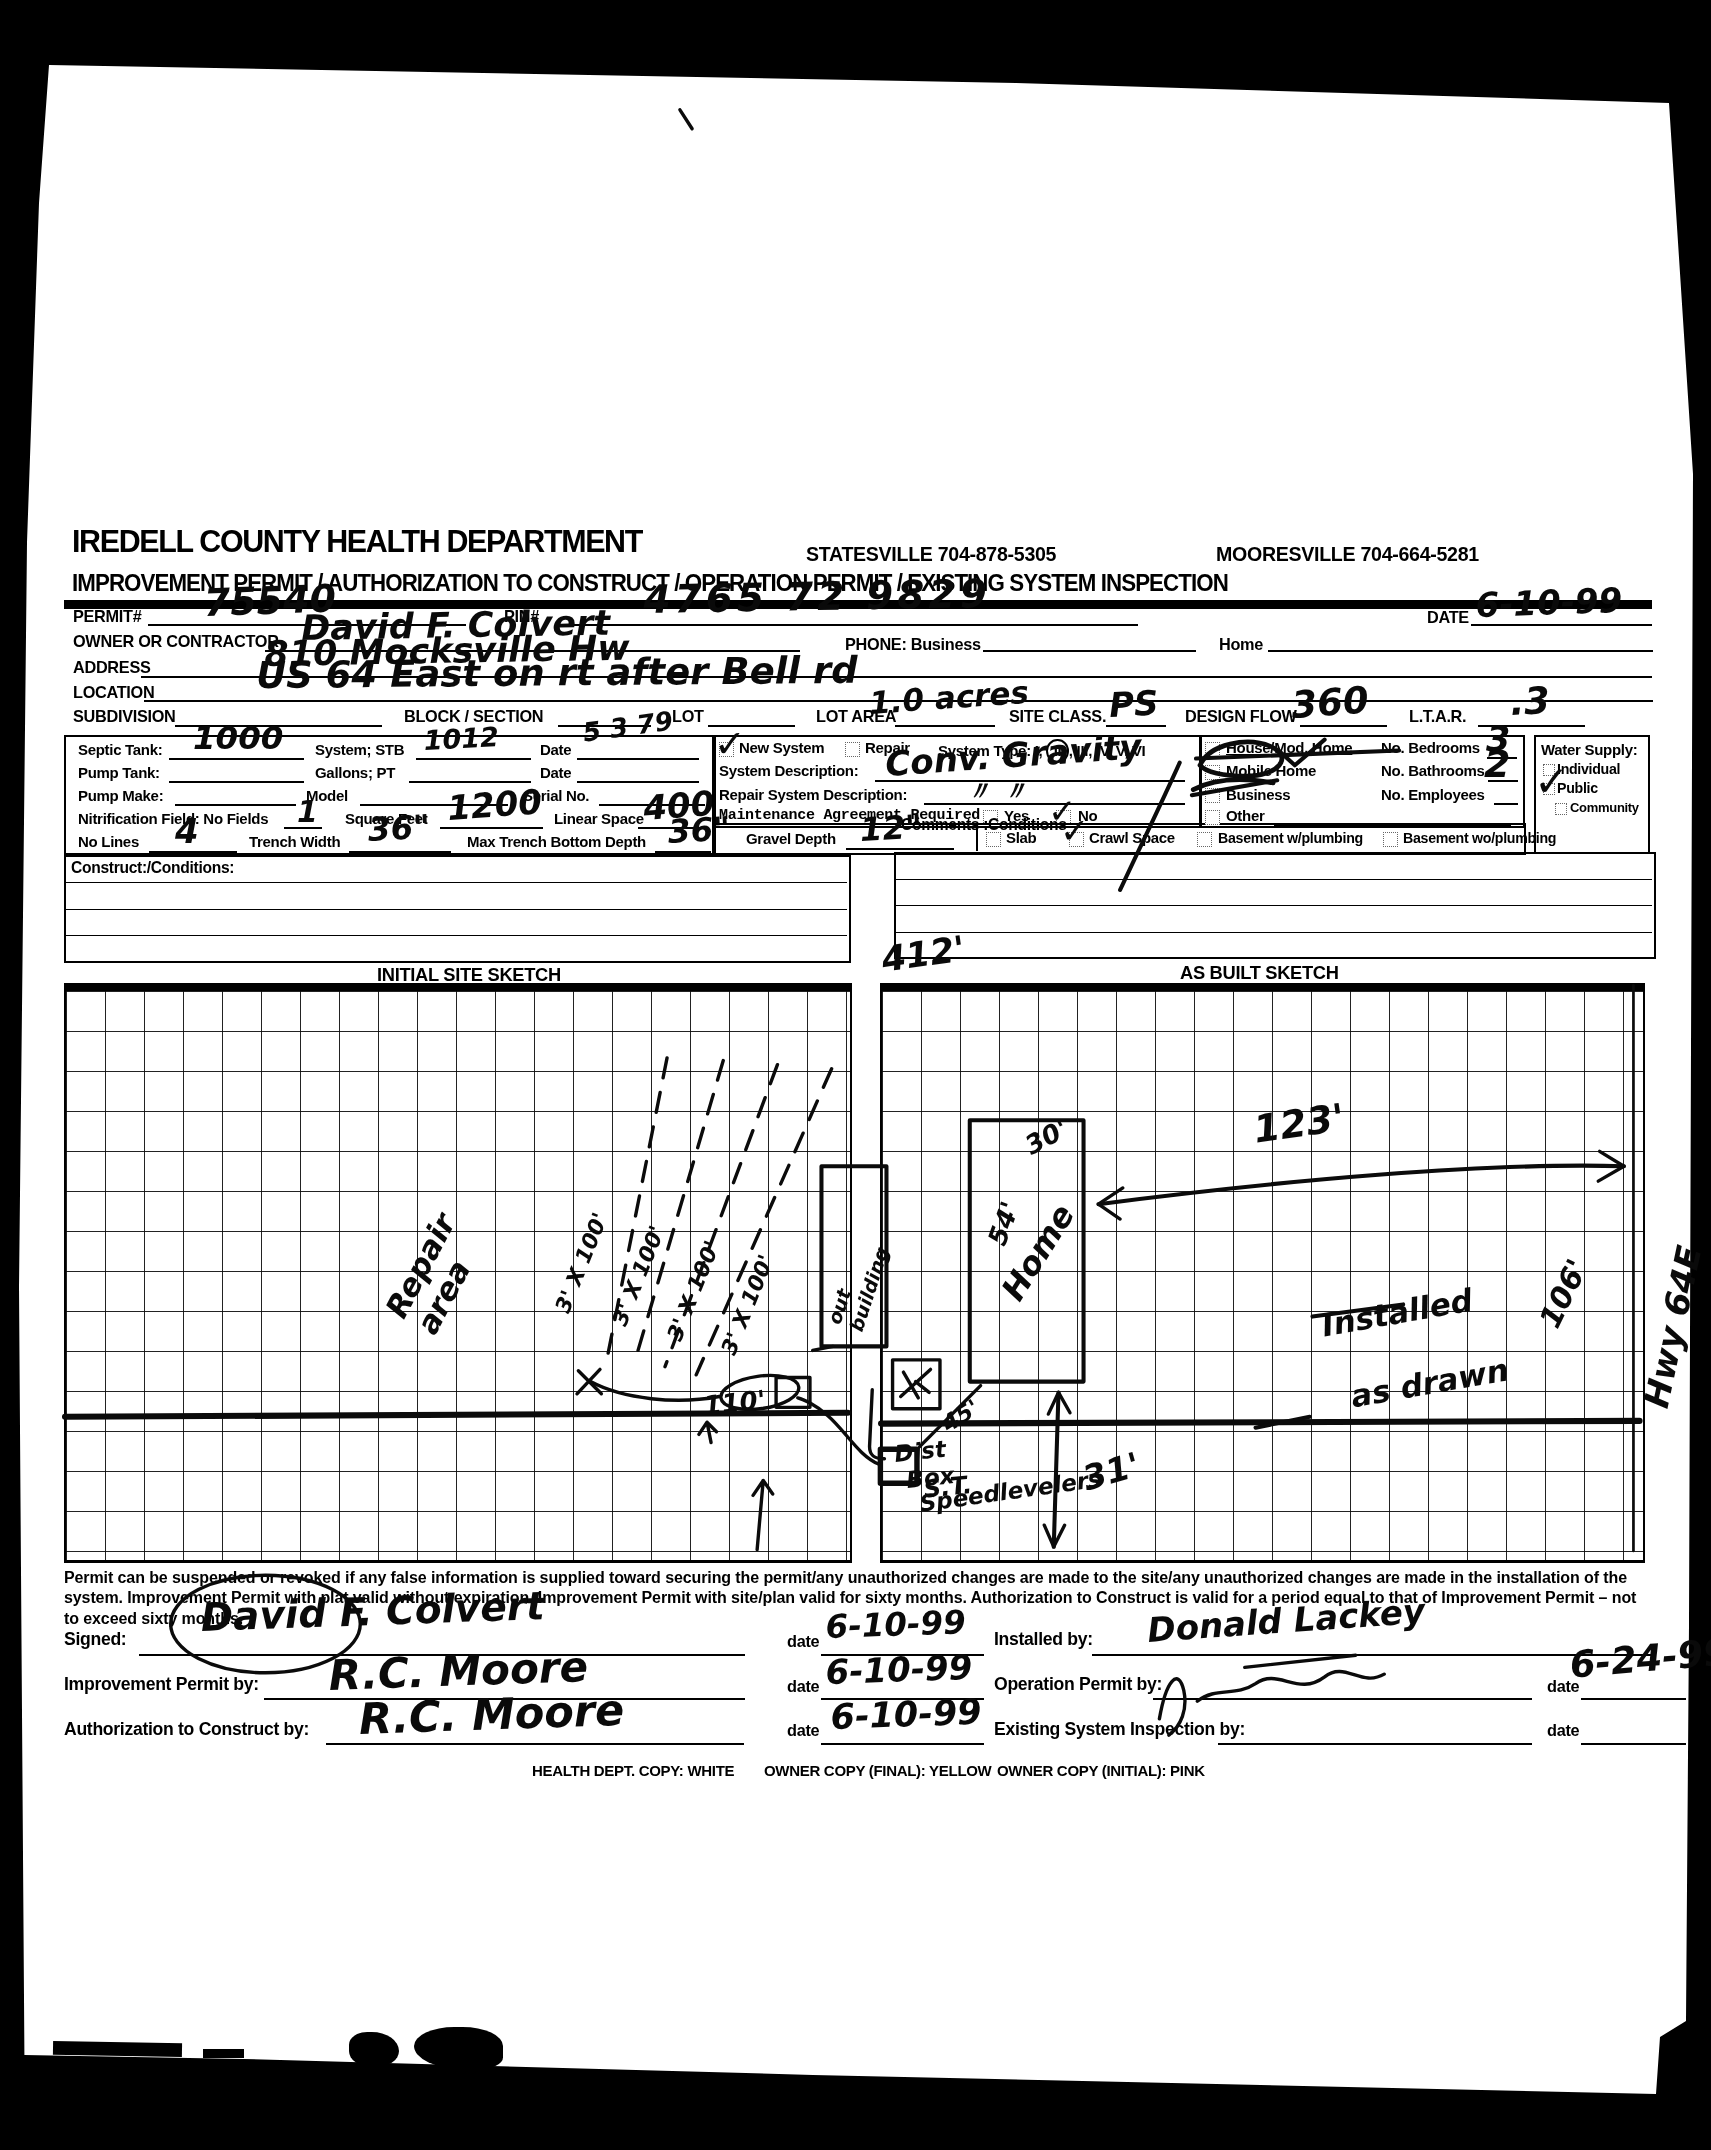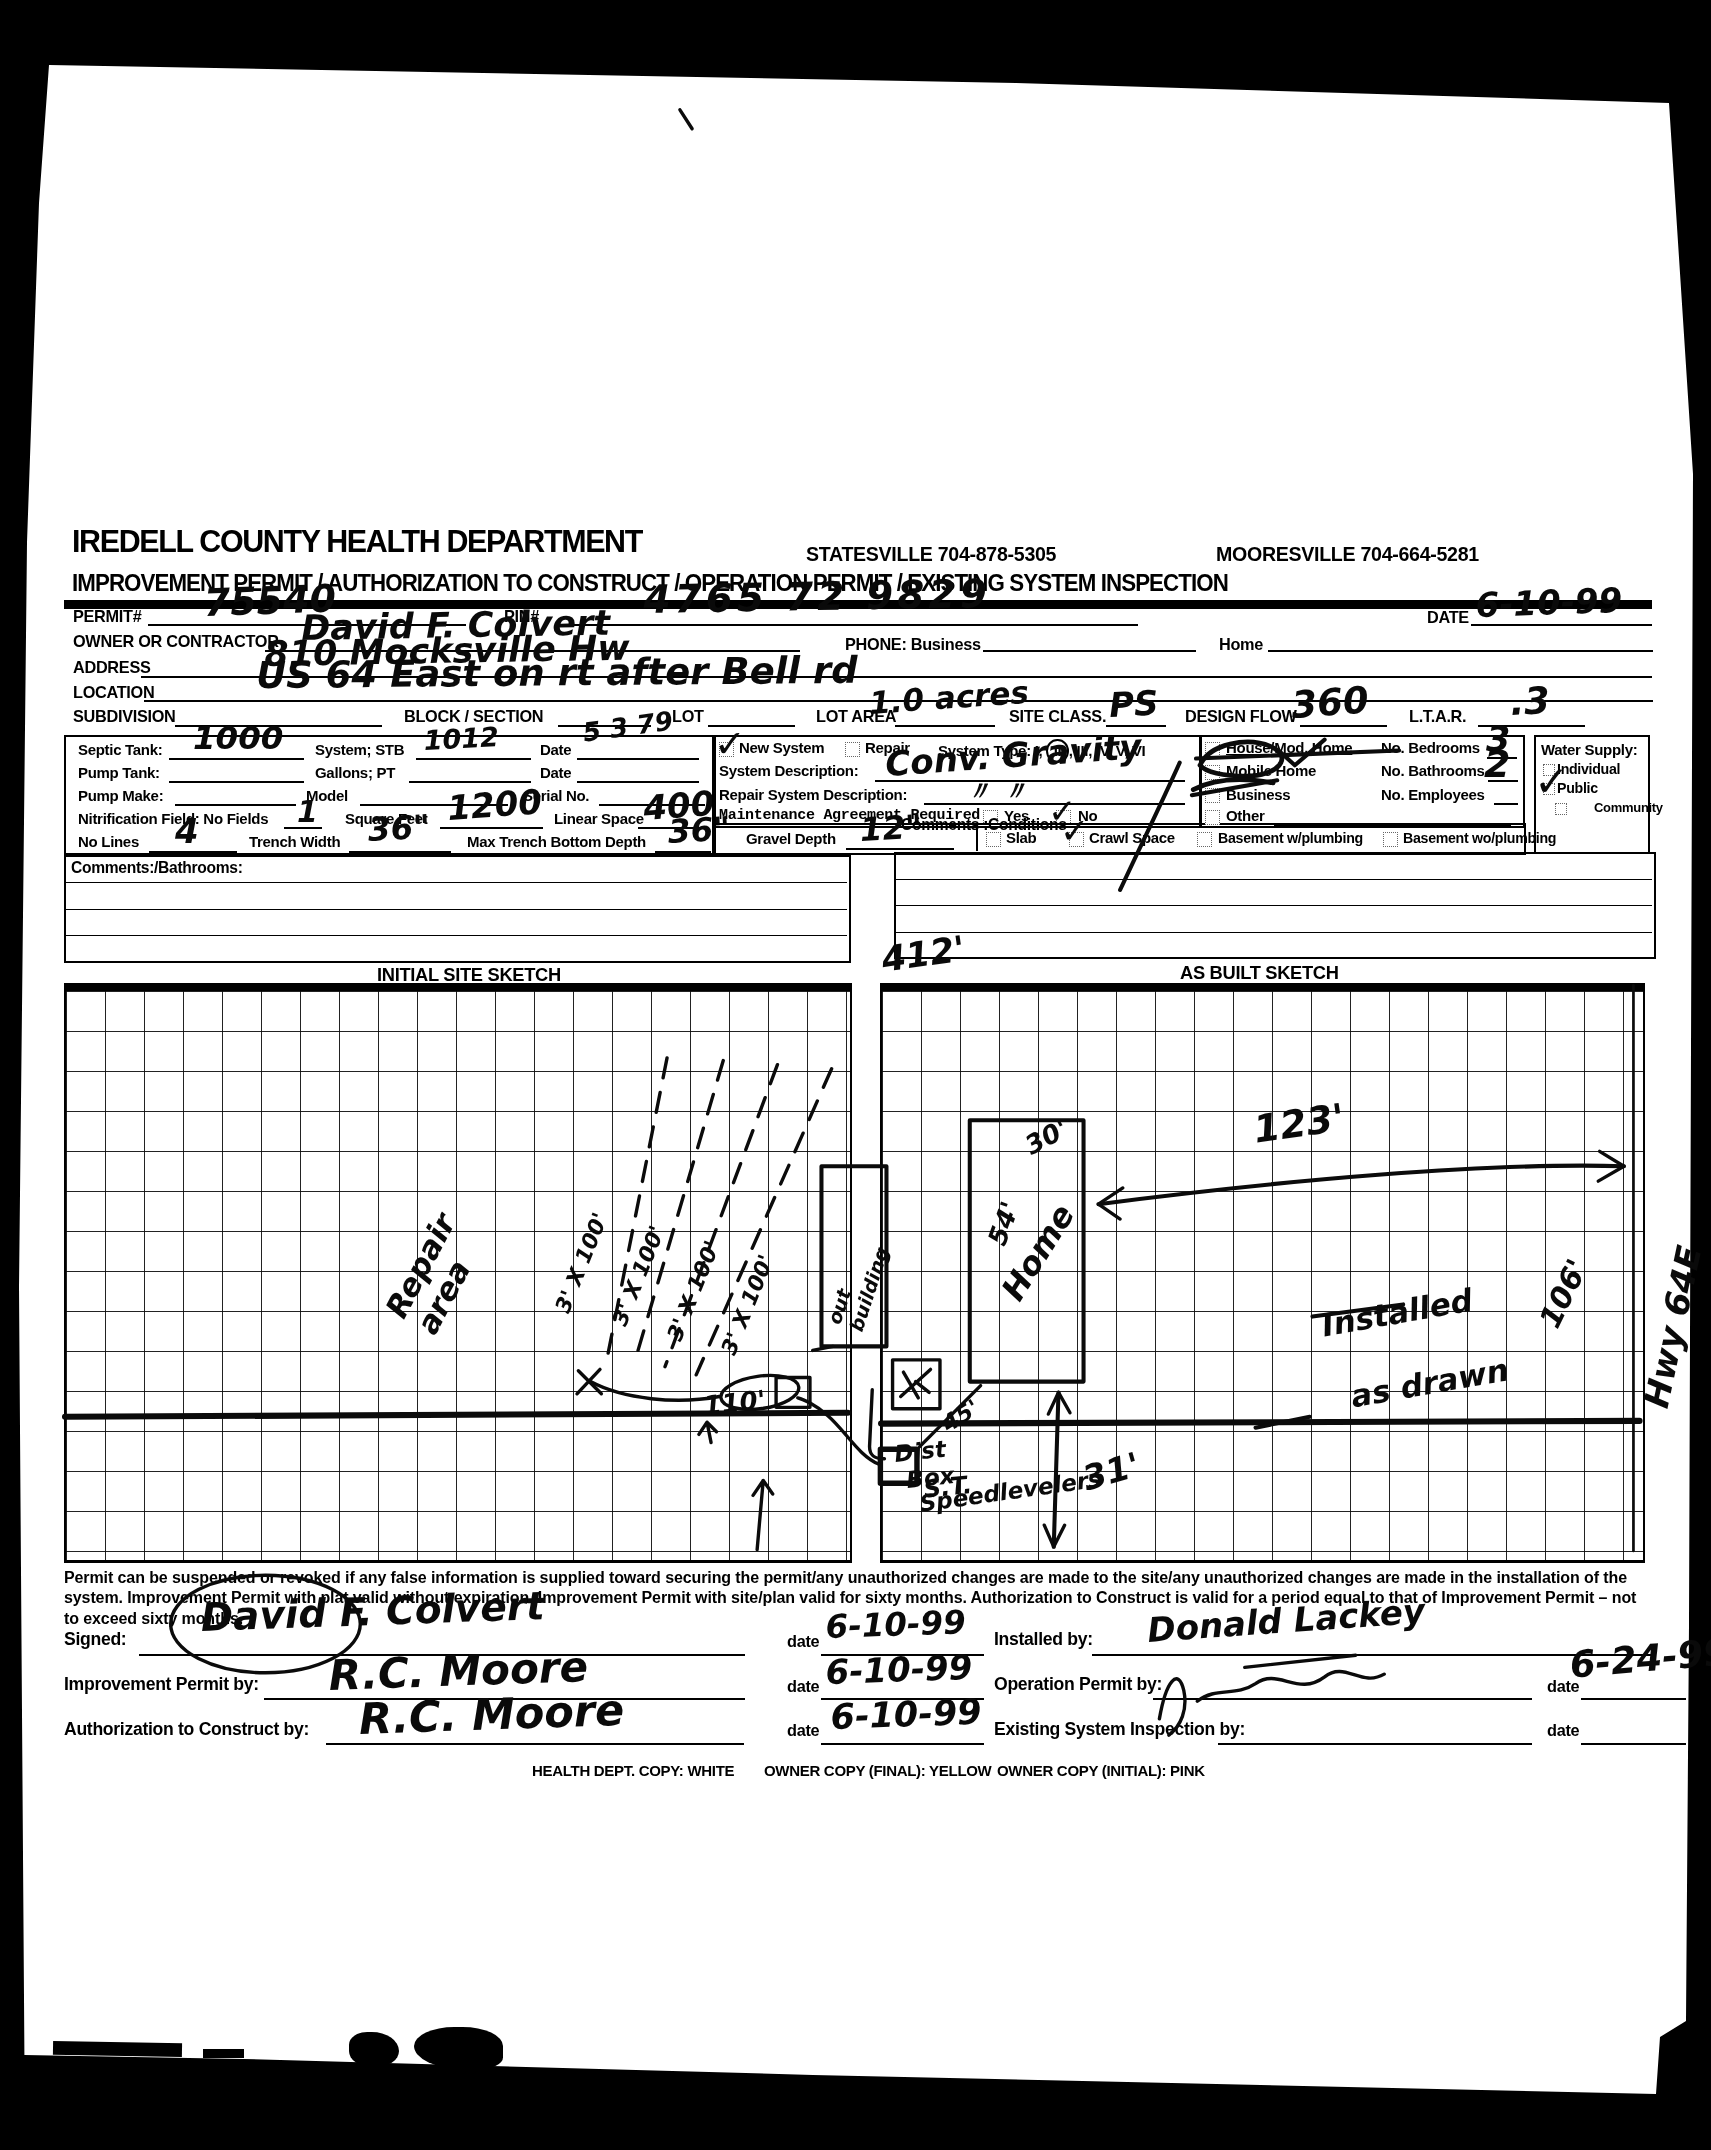--- a/index.html
+++ b/index.html
@@ -187,24 +187,24 @@
   <div class="ln" style="left:1274px;top:825px;width:237px;"></div>
 
   <div class="box" style="left:1534px;top:735px;width:112px;height:115px;"></div>
   <div class="lbl" style="left:1541px;top:741px;font-size:15px;">Water Supply:</div>
   <div class="cb cbs" style="left:1543px;top:764px;"></div>
   <div class="lbl" style="left:1557px;top:761px;font-size:14.2px;">Individual</div>
   <div class="cb cbs" style="left:1543px;top:783px;"></div>
   <div class="hw" style="left:1534px;top:757px;font-size:42px;">✓</div>
   <div class="lbl" style="left:1557px;top:780px;font-size:14.2px;">Public</div>
   <div class="cb cbs" style="left:1555px;top:803px;"></div>
-  <div class="lbl" style="left:1570px;top:800px;font-size:13px;margin-left:24px;">Community</div>
+  <div class="lbl" style="left:1570px;top:800px;font-size:13px;">Community</div>
 
   <div class="box" style="left:64px;top:855px;width:783px;height:104px;"></div>
-  <div class="lbl" style="left:71px;top:859px;font-size:15.6px;">Comments:/Bathrooms:</div>
+  <div class="lbl" style="left:71px;top:859px;font-size:15.6px;">Construct:/Conditions:</div>
   <div class="hline" style="left:64px;top:882px;width:783px;"></div>
   <div class="hline" style="left:64px;top:909px;width:783px;"></div>
   <div class="hline" style="left:64px;top:935px;width:783px;"></div>
   <div class="box" style="left:894px;top:852px;width:758px;height:103px;"></div>
   <div class="lbl" style="left:901px;top:816px;font-size:15.6px;">Comments :Conditions</div>
   <div class="hline" style="left:894px;top:879px;width:758px;"></div>
   <div class="hline" style="left:894px;top:905px;width:758px;"></div>
   <div class="hline" style="left:894px;top:932px;width:758px;"></div>
 
   <div class="lbl" style="left:377px;top:964px;font-size:18.3px;">INITIAL SITE SKETCH</div>

